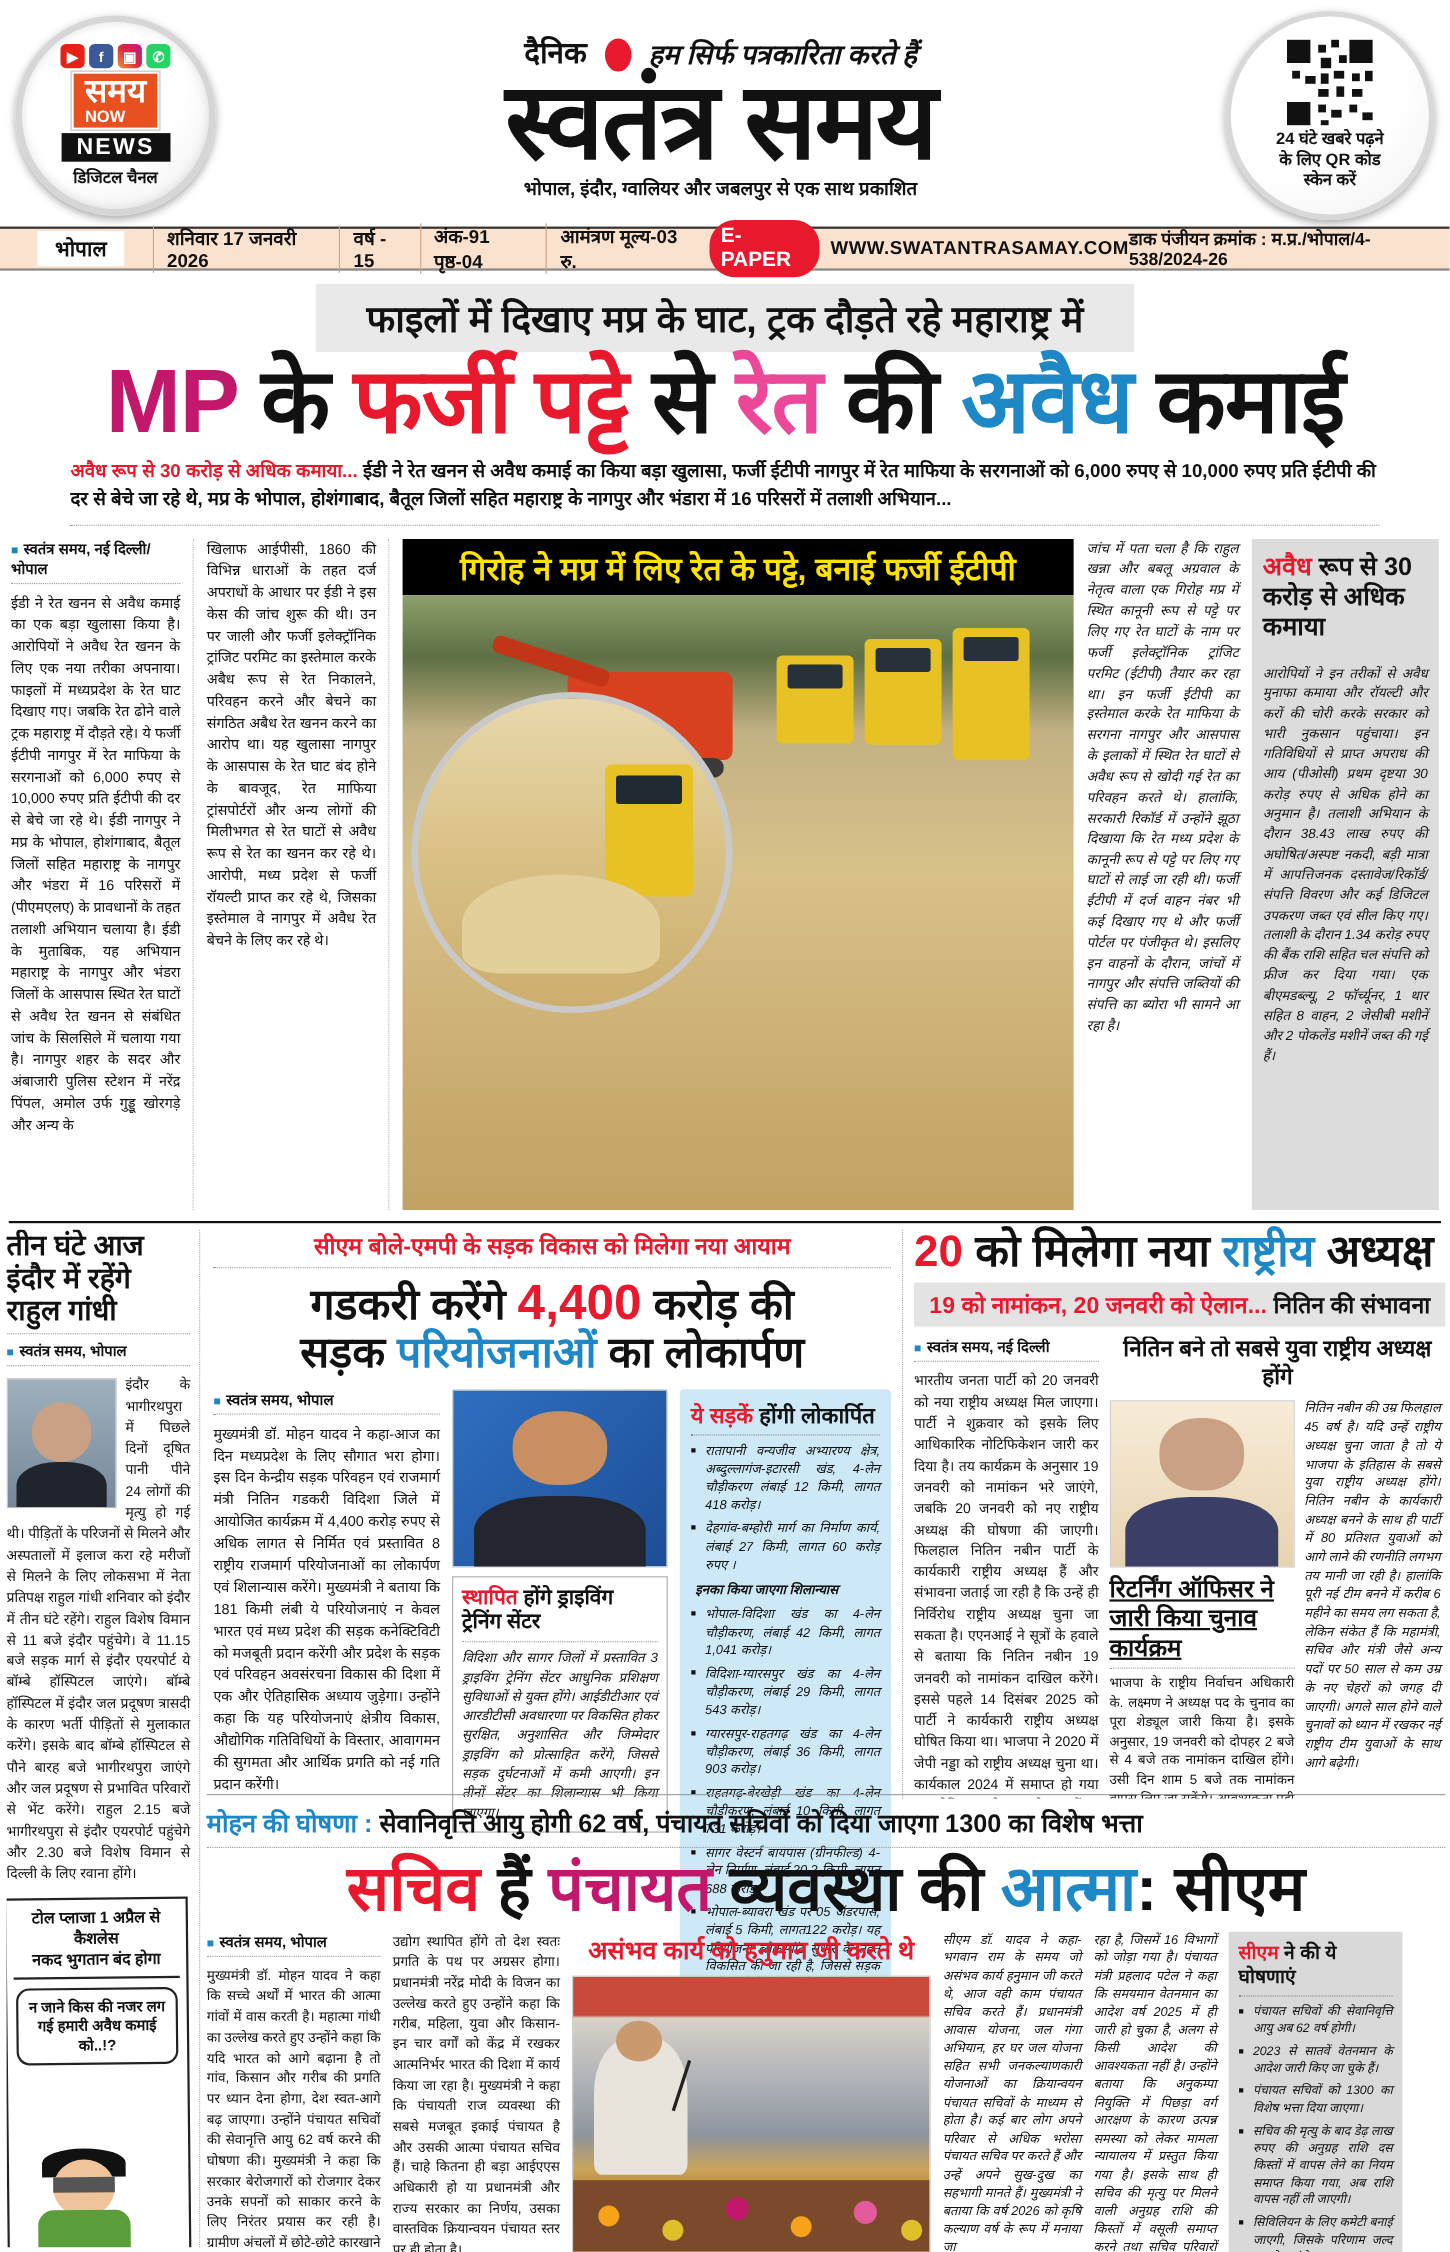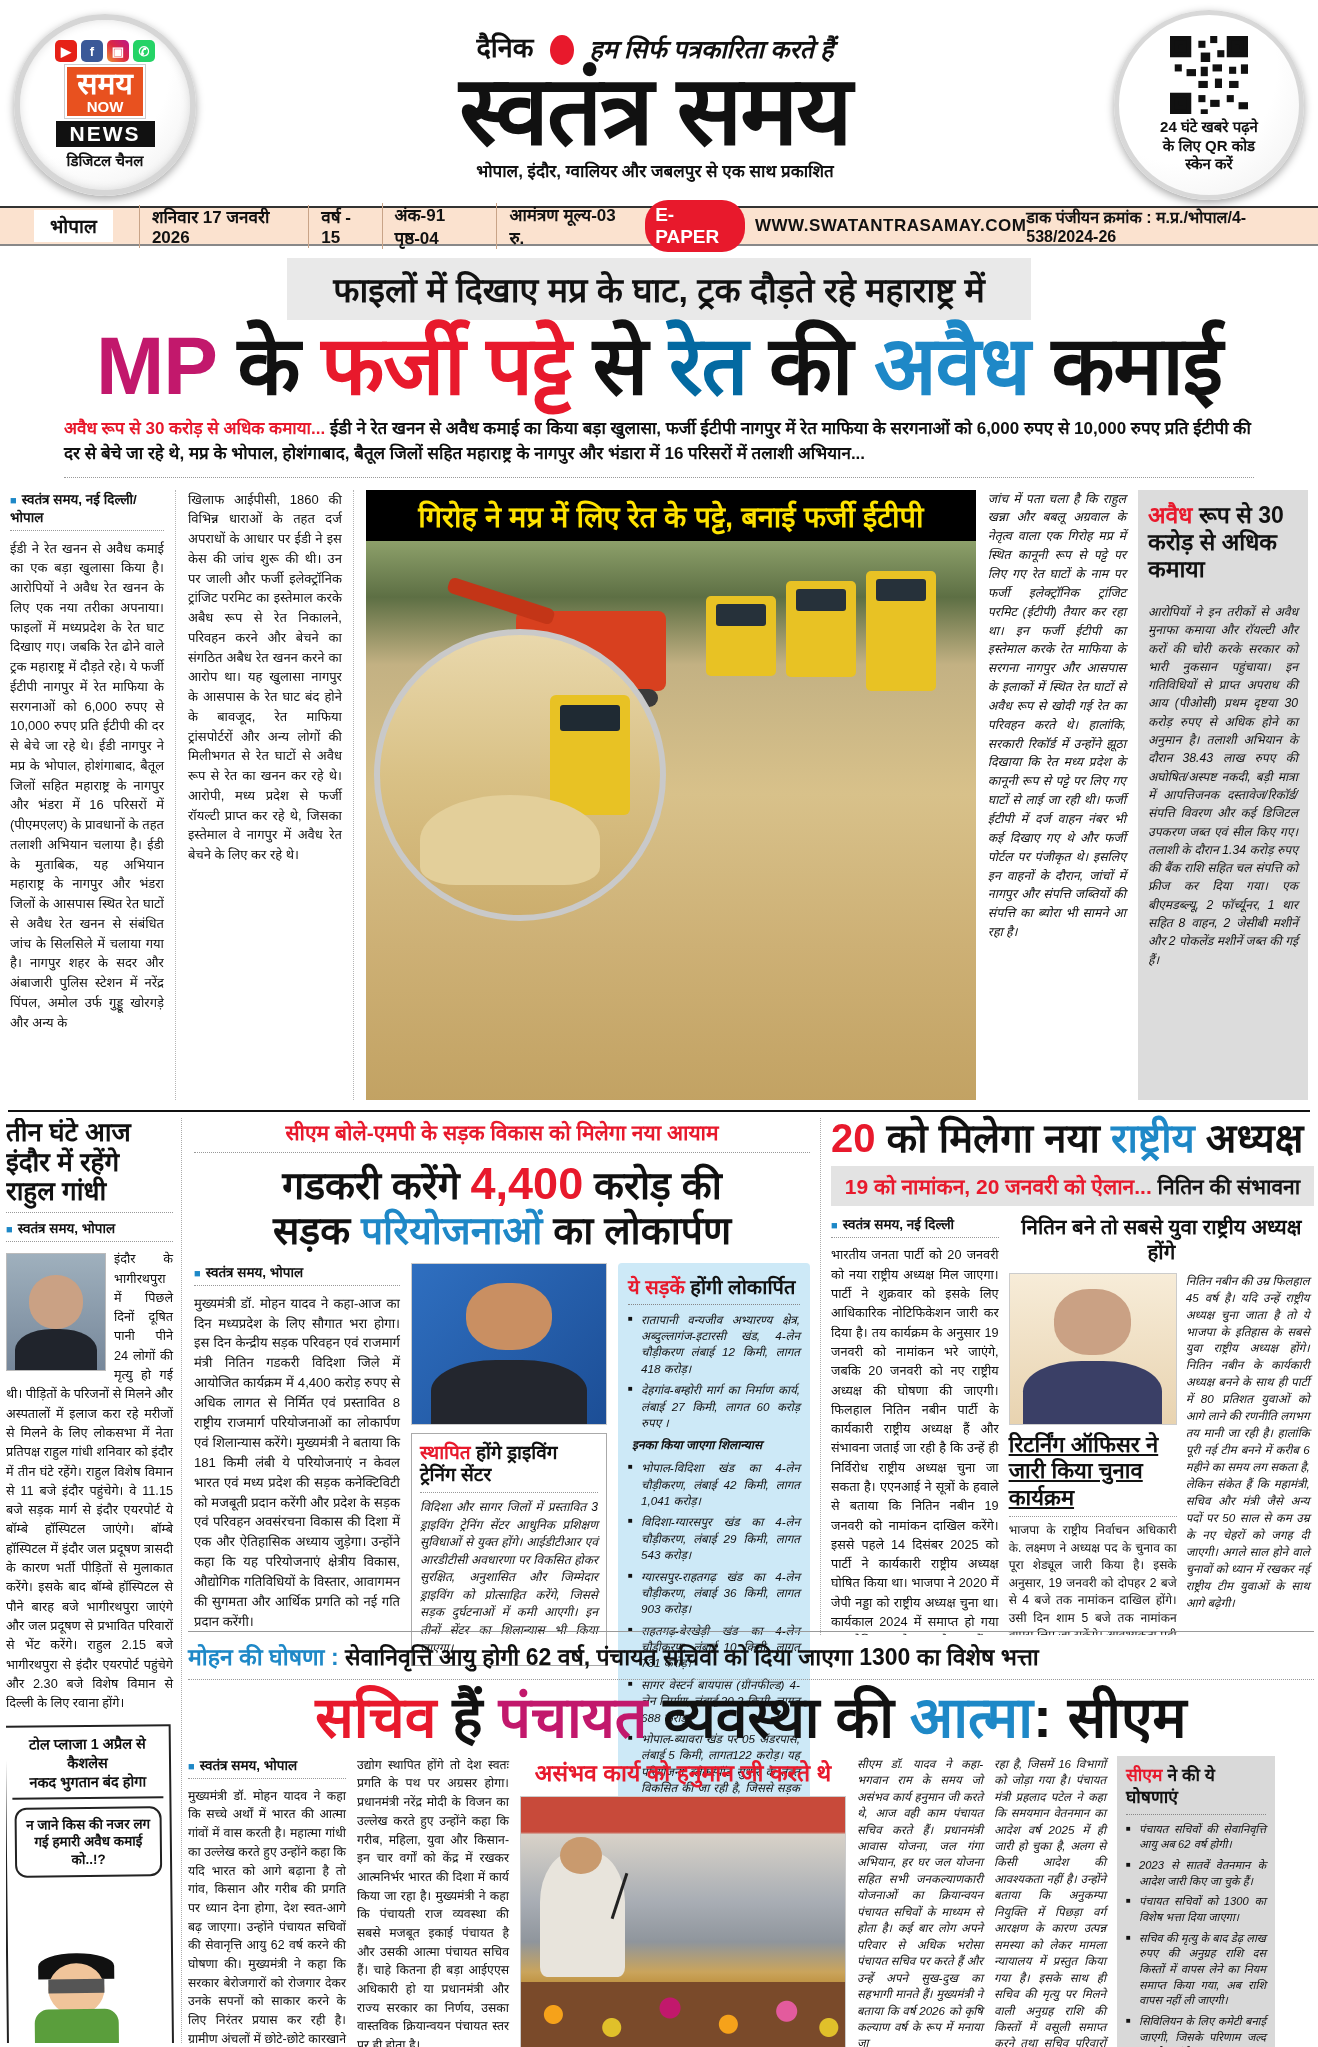--- a/index.html
+++ b/index.html
@@ -12,21 +12,21 @@
     box-shadow:0 3px 8px rgba(0,0,0,.35), inset 0 0 10px rgba(0,0,0,.12);
     background:radial-gradient(circle at 35% 30%, #ffffff 55%, #ececec 100%);
     display:flex; flex-direction:column; align-items:center; justify-content:center; gap:3px; flex:0 0 auto; }
   .social-row { display:flex; gap:4px; }
   .soc { width:22px; height:22px; border-radius:5px; color:#fff; font-size:13px; font-weight:bold;
     display:flex; align-items:center; justify-content:center; }
   .soc.yt { background:#e62117; } .soc.fb { background:#3b5998; }
   .soc.ig { background:linear-gradient(45deg,#f09433,#dc2743,#bc1888); } .soc.wa { background:#25d366; }
   .logo-samay { background:#e8511f; border:2px solid #fff; outline:1px solid #ccc; color:#fff;
     font-weight:900; font-size:30px; padding:0 10px 2px; line-height:1.1; text-align:center; }
-  .logo-now { display:block; font-size:15px; font-weight:900; text-align:center; line-height:.9; }
+  .logo-now { display:block; font-size:15px; font-weight:900; text-align:left; line-height:.9; }
   .logo-news { background:#111; color:#fff; font-weight:900; font-size:21px; letter-spacing:2px; padding:1px 14px; }
   .logo-sub { font-size:15px; font-weight:bold; }
   .mast-wrap { flex:1; text-align:center; padding:0 10px; }
   .mast-top { display:flex; align-items:flex-end; justify-content:center; gap:16px; }
   .mast-daily { font-size:27px; font-weight:900; }
   .red-dot { width:24px; height:30px; background:#e8192c; border-radius:50%; display:inline-block; }
   .mast-tagline { font-family:"Liberation Serif", serif; font-style:italic; font-weight:bold; font-size:25px; }
   .masthead { font-size:97px; font-weight:900; line-height:.95; letter-spacing:-2px; }
   .publish-line { font-size:17px; font-weight:bold; margin-top:2px; }
   .qr-badge { width:190px; height:190px; border-radius:50%; border:5px solid #d8d8d8; flex:0 0 auto;
@@ -41,21 +41,21 @@
   .dl-item { padding:0 12px; border-left:1px solid #c9a488; }
   .dl-item:first-of-type { border-left:none; }
   .epaper-box { background:#e8192c; color:#fff; padding:4px 10px; font-size:19px; margin:0 10px;border-radius:23px; }
   .dl-site { font-size:17px; letter-spacing:.5px; }
   .dl-postal { margin-left:auto; font-size:16px; }
 
   
   .kicker-wrap { text-align:center; margin-top:12px; }
   .kicker { display:inline-block; background:#e9e9e9; padding:8px 46px; font-size:34px; font-weight:900; }
   .lead-headline { text-align:center; font-size:82px; font-weight:900; line-height:1.02; letter-spacing:-1px; margin-top:4px; }
-  .c-mag { color:#c2186c; } .c-red { color:#e8192c; } .c-green { color:#0369a1; } .c-blue { color:#1e88c7; }
+  .c-mag { color:#c2186c; } .c-red { color:#e8192c; } .c-green { color:#ec4899; } .c-blue { color:#1e88c7; }
   .deck { width:1190px; margin:8px auto 0; text-align:left; font-size:17px; font-weight:bold; line-height:1.5;
     border-bottom:1px dotted #999; padding-bottom:10px; }
   .lead-body { display:flex; gap:12px; padding:12px 10px 0; height:622px; overflow:hidden; }
   .art-text { font-size:13px; line-height:1.52; text-align:justify; }
   .byline { font-size:13.5px; font-weight:bold; border-bottom:1px dotted #999; padding-bottom:4px; margin-bottom:8px; }
   .byline .sq { color:#1e88c7; font-size:11px; margin-right:5px; }
   .lcol1, .lcol2 { width:168px; border-right:1px dotted #b5b5b5; padding-right:11px; }
   .lphoto { width:618px; }
   .lphoto-banner { background:#000; color:#ffe300; font-size:29px; font-weight:900; text-align:center; padding:6px 2px; }
   .lphoto-img { position:relative; height:562px; overflow:hidden;

